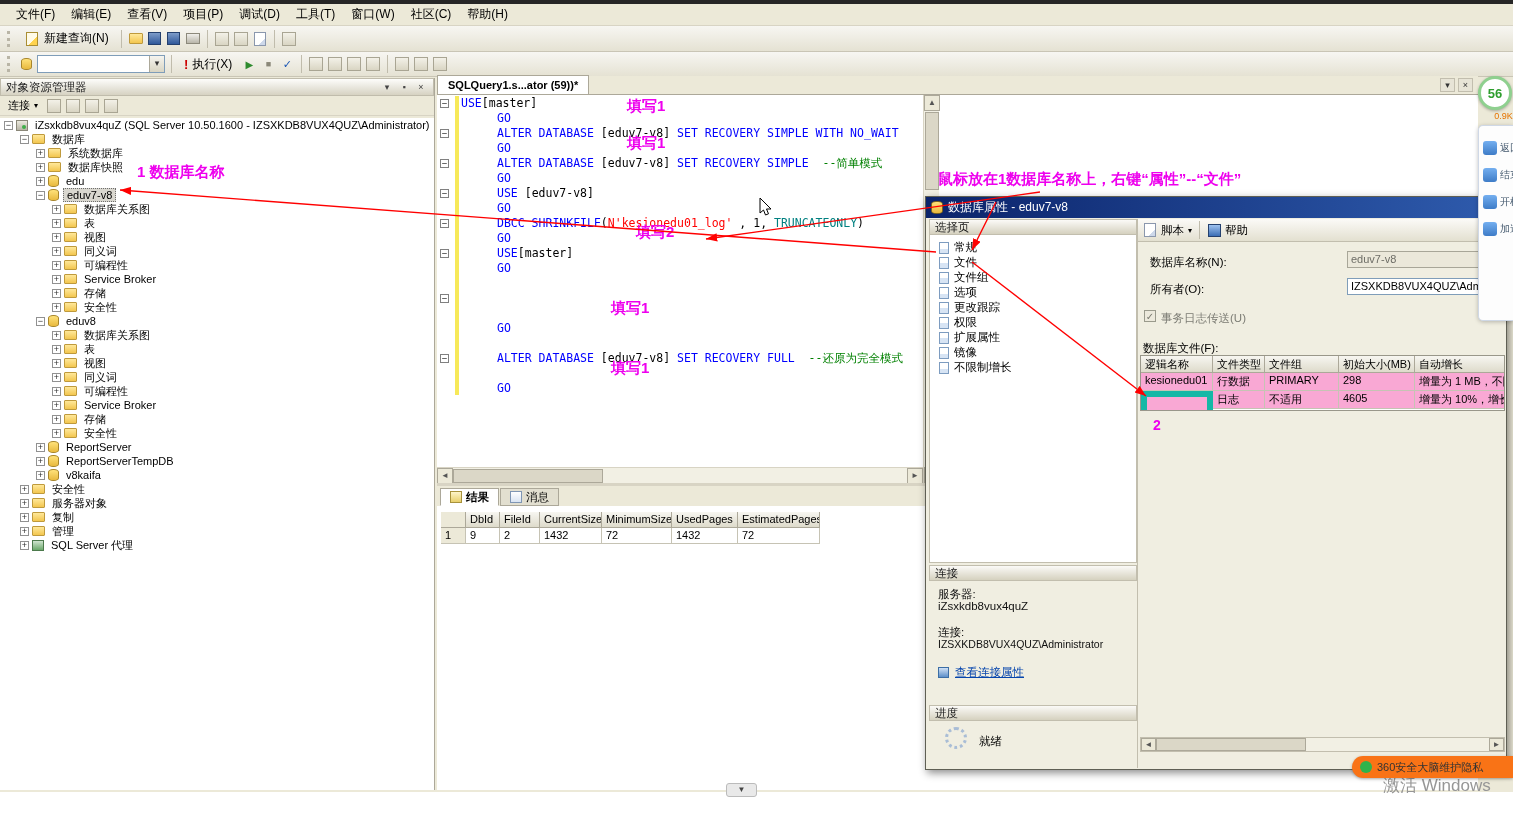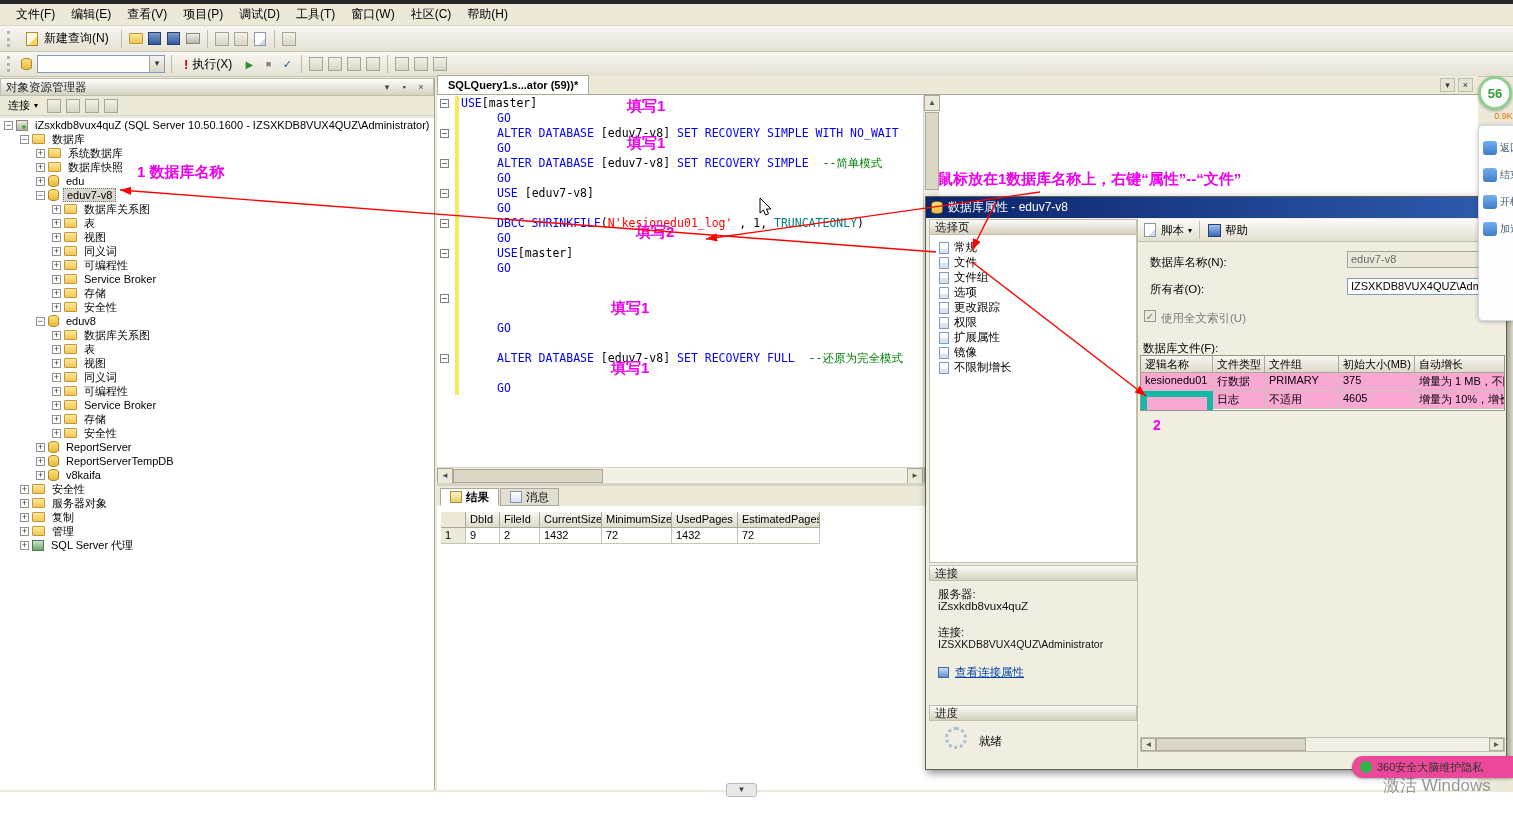--- a/index.html
+++ b/index.html
@@ -112,21 +112,21 @@
 .hsb .rightbtn{margin-left:auto}
 
 .annotation{position:absolute;color:#ee00ee;font-weight:bold;z-index:30;white-space:nowrap;font-family:"Liberation Sans","DejaVu Sans",sans-serif}
 #arrows{position:absolute;left:0;top:0;width:1513px;height:814px;z-index:40;pointer-events:none}
 .widget{position:absolute;left:1478px;top:76px;width:51px;z-index:50}
 .w-circle{width:34px;height:34px;border-radius:50%;background:#fff;border:3px solid #8fd08f;text-align:center;line-height:29px;font-size:13px;font-weight:bold;color:#2e9e2e;box-shadow:0 1px 3px rgba(0,0,0,.3)}
 .w-speed{font-size:9px;color:#e67300;text-align:center;margin-top:1px}
 .w-panel{margin-top:4px;width:35px;height:196px;background:#fdfdfd;border:1px solid #cfd8e6;border-right:none;border-radius:5px 0 0 5px;padding-top:8px;overflow:hidden;box-shadow:0 1px 4px rgba(0,0,0,.25)}
 .w-item{display:flex;align-items:center;gap:3px;height:27px;font-size:10px;color:#44596e;white-space:nowrap}
 .w-ic{width:14px;height:14px;background:linear-gradient(#74aff0,#3e7cc7);border-radius:3px;margin-left:4px;flex:none}
-.pill{position:absolute;left:1352px;top:756px;width:161px;height:22px;background:#ec4899;border-radius:11px 0 0 11px;box-shadow:0 1px 3px rgba(0,0,0,.3);display:flex;align-items:center;gap:5px;padding:0 8px;z-index:60;font-size:11px;color:#333;white-space:nowrap;overflow:hidden}
+.pill{position:absolute;left:1352px;top:756px;width:161px;height:22px;background:#f97316;border-radius:11px 0 0 11px;box-shadow:0 1px 3px rgba(0,0,0,.3);display:flex;align-items:center;gap:5px;padding:0 8px;z-index:60;font-size:11px;color:#333;white-space:nowrap;overflow:hidden}
 .p-ic{width:12px;height:12px;background:#2fb44b;border-radius:50%;flex:none}
 .wm{position:absolute;left:1383px;top:774px;font-size:17px;color:#969696;z-index:55}
 .page-bottom{position:absolute;left:0;top:792px;width:100%;height:22px;background:#fff}
 .pgbtn{position:absolute;left:726px;top:783px;width:31px;height:14px;background:#e9e9e9;border:1px solid #bbb;border-radius:3px;text-align:center;font-size:8px;line-height:12px;color:#444;z-index:60}
 </style>
 </head>
 <body>
 
 <div id="app">
   <div class="ssms">
@@ -555,36 +555,36 @@
           <span class="ic" style="width:14px">
               <span class="icon-disk" style="background:linear-gradient(#9ec2ef,#3b6db4)"></span>
             </span>
           <span>帮助</span>
         </div>
         <span class="fld-label" style="left:12px;top:36px">数据库名称(N):</span>
         <div class="txt disabled" style="left:209px;top:32px;width:157px">eduv7-v8</div>
         <span class="fld-label" style="left:12px;top:63px">所有者(O):</span>
         <div class="txt" style="left:209px;top:59px;width:153px">IZSXKDB8VUX4QUZ\Administrator</div>
         <span class="chk" style="left:6px;top:91px">✓</span>
-        <span class="fld-label dis" style="left:23px;top:92px">使用全文索引(U)</span>
+        <span class="fld-label dis" style="left:23px;top:92px">事务日志传送(U)</span>
         <span class="fld-label" style="left:5px;top:122px">数据库文件(F):</span>
         <div class="ftable-wrap">
           <div id="files-table">
               <div class="grid-row">
                 <div class="fcell fhead" style="width: 72px;">逻辑名称</div>
                 <div class="fcell fhead" style="width: 52px;">文件类型</div>
                 <div class="fcell fhead" style="width: 74px;">文件组</div>
                 <div class="fcell fhead" style="width: 76px;">初始大小(MB)</div>
                 <div class="fcell fhead" style="width: 160px;">自动增长</div>
               </div>
               <div class="grid-row">
                 <div class="fcell" style="width: 72px;">kesionedu01</div>
                 <div class="fcell" style="width: 52px;">行数据</div>
                 <div class="fcell" style="width: 74px;">PRIMARY</div>
-                <div class="fcell" style="width: 76px;">375</div>
+                <div class="fcell" style="width: 76px;">298</div>
                 <div class="fcell" style="width: 160px;">增量为 1 MB，不限制增长</div>
               </div>
               <div class="grid-row">
                 <div class="fcell editing" style="width: 72px;"><span class="selected-text">ionedu01_log</span></div>
                 <div class="fcell" style="width: 52px;">日志</div>
                 <div class="fcell" style="width: 74px;">不适用</div>
                 <div class="fcell" style="width: 76px;">4605</div>
                 <div class="fcell" style="width: 160px;">增量为 10%，增长限制为</div>
               </div>
             </div>

